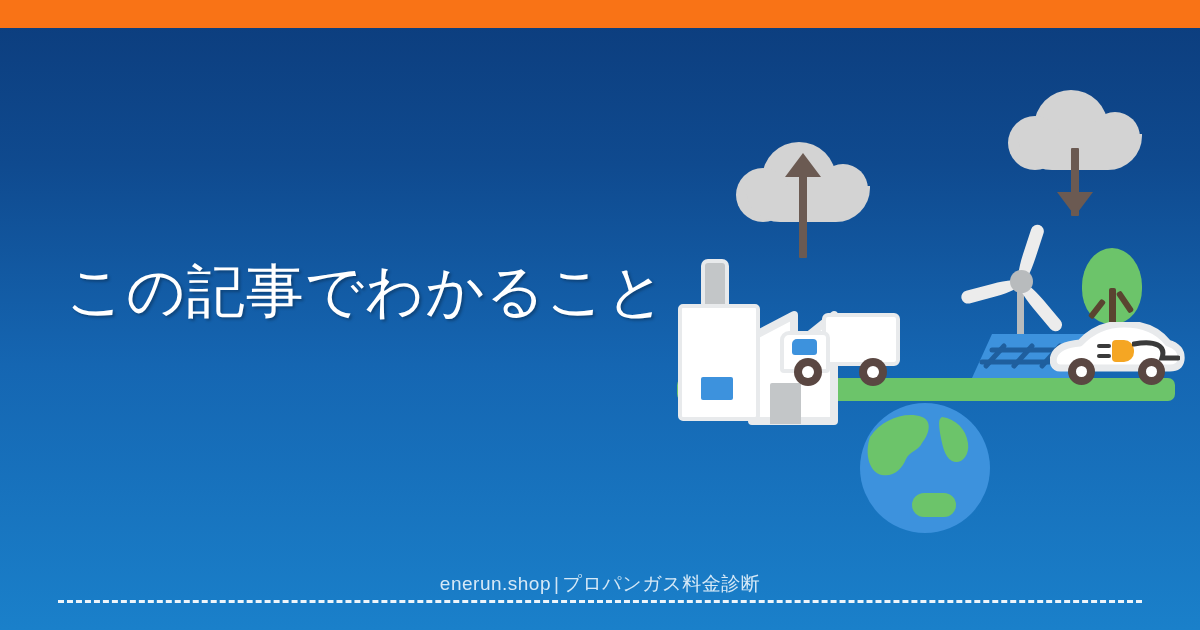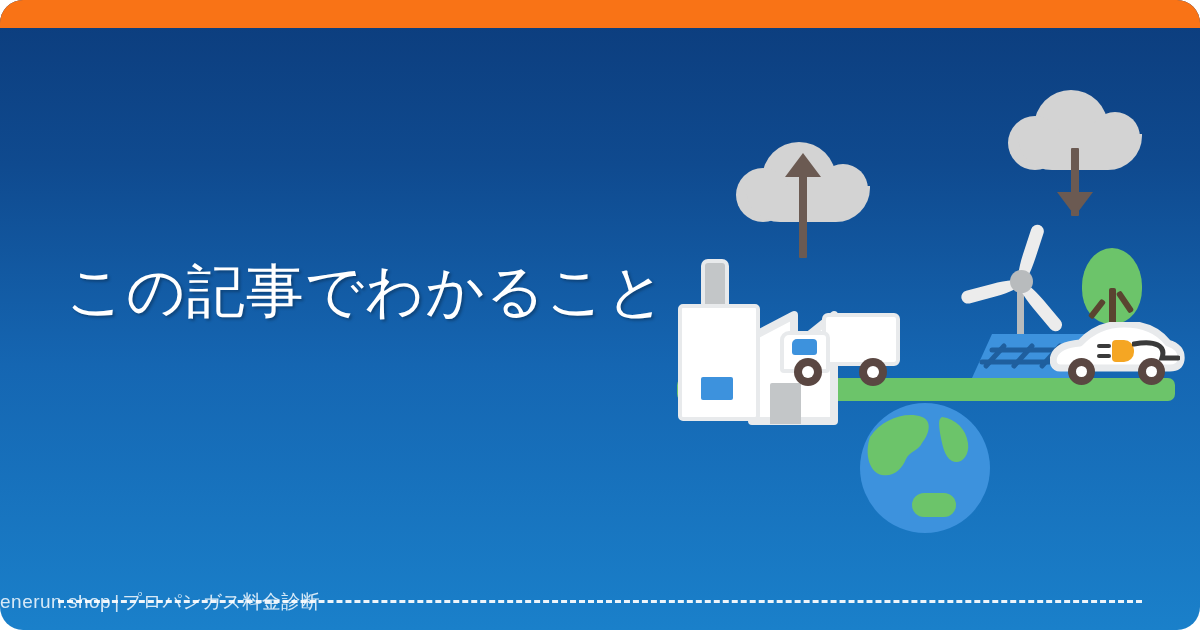--- a/index.html
+++ b/index.html
@@ -9,21 +9,20 @@
   }
   body {
     font-family: "Liberation Sans", sans-serif;
   }
   .slide {
     position: relative;
     width: 1200px;
     height: 630px;
     overflow: hidden;
     background: linear-gradient(180deg, #0c3c7c 0%, #0f4a8f 26%, #1566b2 58%, #1a80ca 100%);
-    border-radius: 23px;
   }
   .top-bar {
     position: absolute;
     left: 0;
     top: 0;
     width: 1200px;
     height: 28px;
     background: #f97316;
   }
   .title {
@@ -35,25 +34,24 @@
     color: #ffffff;
     letter-spacing: 1px;
     white-space: nowrap;
     text-shadow: 2px 2px 3px rgba(0,0,0,0.28);
   }
   .footer {
     position: absolute;
     left: 0;
     top: 571px;
     width: 1200px;
-    text-align: left;
+    text-align: center;
     font-size: 19px;
     color: #d6e9f7;
     letter-spacing: 0.5px;
-    margin-top: 18px;
   }
   .footer .sep { color: #cfe4f4; padding: 0 3px; }
   .dashed-rule {
     position: absolute;
     left: 58px;
     top: 600px;
     width: 1084px;
     height: 0;
     border-top: 3px dashed #ffffff;
     opacity: 0.92;

